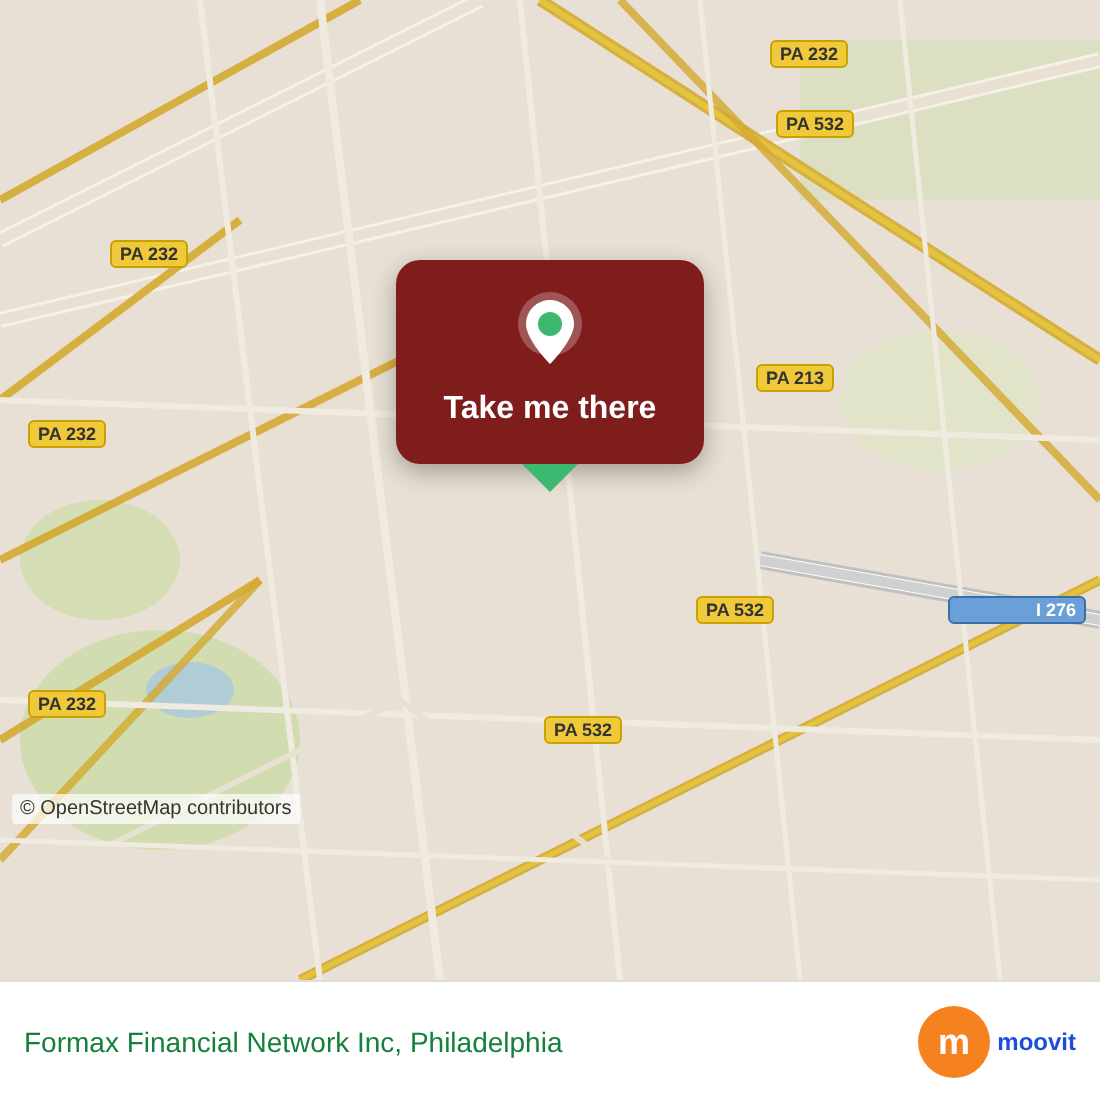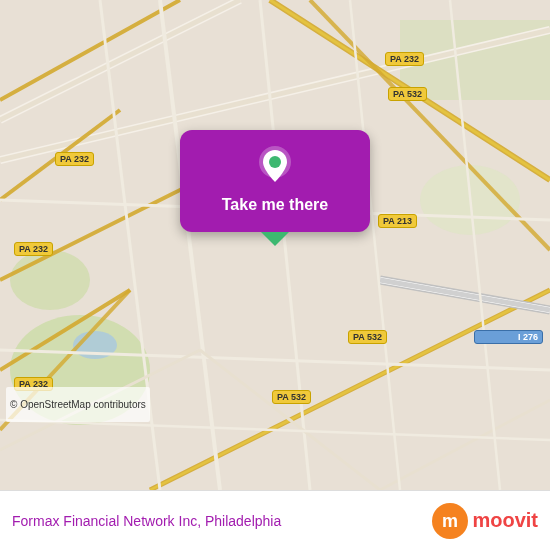--- a/index.html
+++ b/index.html
@@ -37,44 +37,44 @@
       align-items: center;
       justify-content: space-between;
       padding: 0 12px;
       border-top: 1px solid #ddd;
       position: relative;
       z-index: 10;
     }
 
     #bottom-bar .location-text {
       font-size: 14px;
-      color: #a21caf;
+      color: #15803d;
       font-weight: 500;
     }
 
     #moovit-logo {
       display: flex;
       align-items: center;
       gap: 4px;
     }
 
     .moovit-m {
       width: 36px;
       height: 36px;
     }
 
     
     #popup-card {
       position: absolute;
       top: 130px;
       left: 50%;
       transform: translateX(-50%);
-      background: #a21caf;
+      background: #7f1d1d;
       border-radius: 12px;
-      width: 190px;
+      width: 154px;
       padding: 14px 16px 18px;
       display: flex;
       flex-direction: column;
       align-items: center;
       z-index: 20;
       box-shadow: 0 4px 12px rgba(0,0,0,0.3);
     }
 
     #popup-card::after {
       content: '';
@@ -102,43 +102,42 @@
       font-size: 16px;
       font-weight: 600;
       cursor: pointer;
       text-align: center;
       padding: 0;
     }
 
     
     #attribution {
       position: absolute;
-      bottom: 68px;
+      bottom: 78px;
       left: 6px;
       font-size: 10px;
       color: #333;
       background: rgba(255,255,255,0.7);
-      padding: 12px 4px;
+      padding: 2px 4px;
       border-radius: 2px;
       z-index: 10;
     }
 
     
     .road-label {
       position: absolute;
       background: #f0c93a;
       border: 1.5px solid #c8a200;
       border-radius: 3px;
       font-size: 9px;
       font-weight: bold;
       color: #333;
       padding: 1px 4px;
       white-space: nowrap;
       z-index: 5;
-      margin-top: 32px;
     }
 
     .road-label-blue {
       background: #6a9fd8;
       border: 1.5px solid #3a6fa8;
       color: #fff;
       border-radius: 3px;
       font-size: 9px;
       font-weight: bold;
       padding: 1px 4px;
@@ -227,15 +226,15 @@
 </div>
 
 <div id="bottom-bar">
   <span class="location-text">Formax Financial Network Inc, Philadelphia</span>
   <div id="moovit-logo">
     <svg class="moovit-m" viewBox="0 0 36 36" xmlns="http://www.w3.org/2000/svg">
 
       <circle cx="18" cy="18" r="18" fill="#f5821f"></circle>
       <text x="18" y="24" text-anchor="middle" font-size="18" font-weight="bold" fill="white" font-family="Arial">m</text>
     </svg>
-    <span style="font-size:20px;font-weight:bold;color:#ef4444;">moovit</span>
+    <span style="font-size:12px;font-weight:bold;color:#1d4ed8;">moovit</span>
   </div>
 </div>
 
 </body></html>

